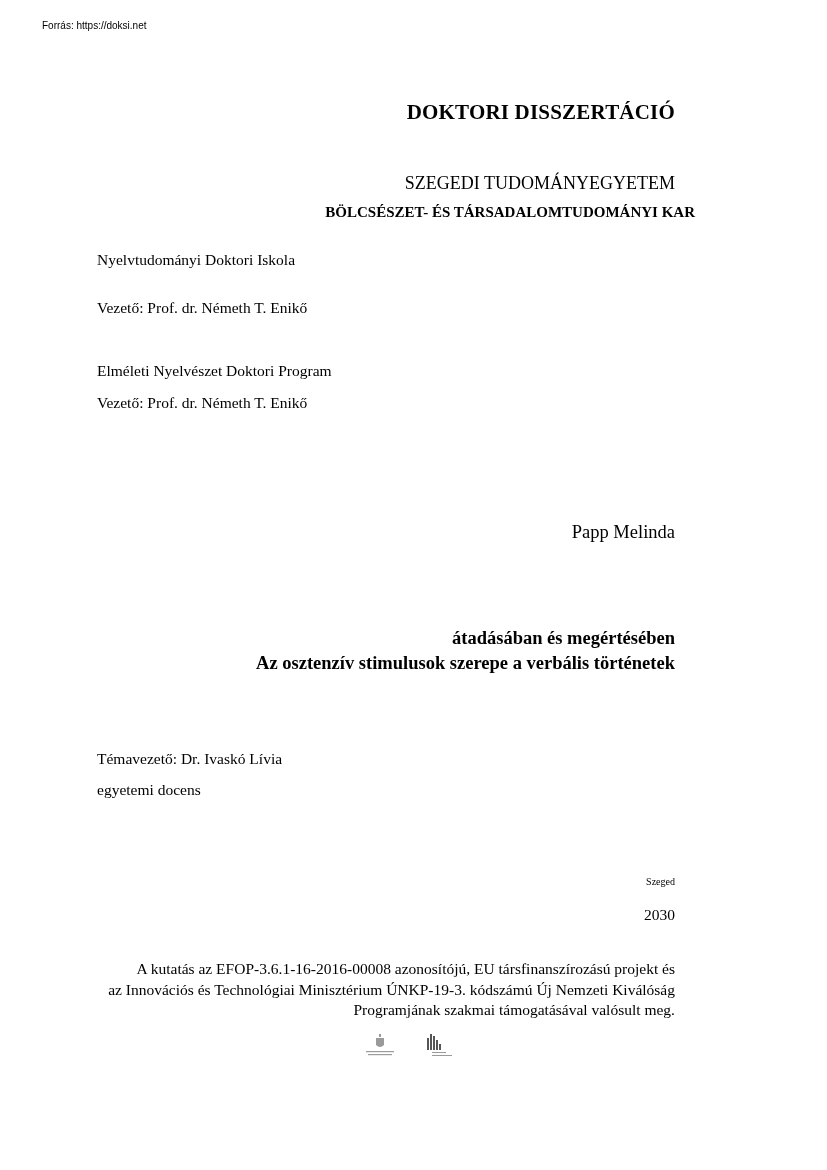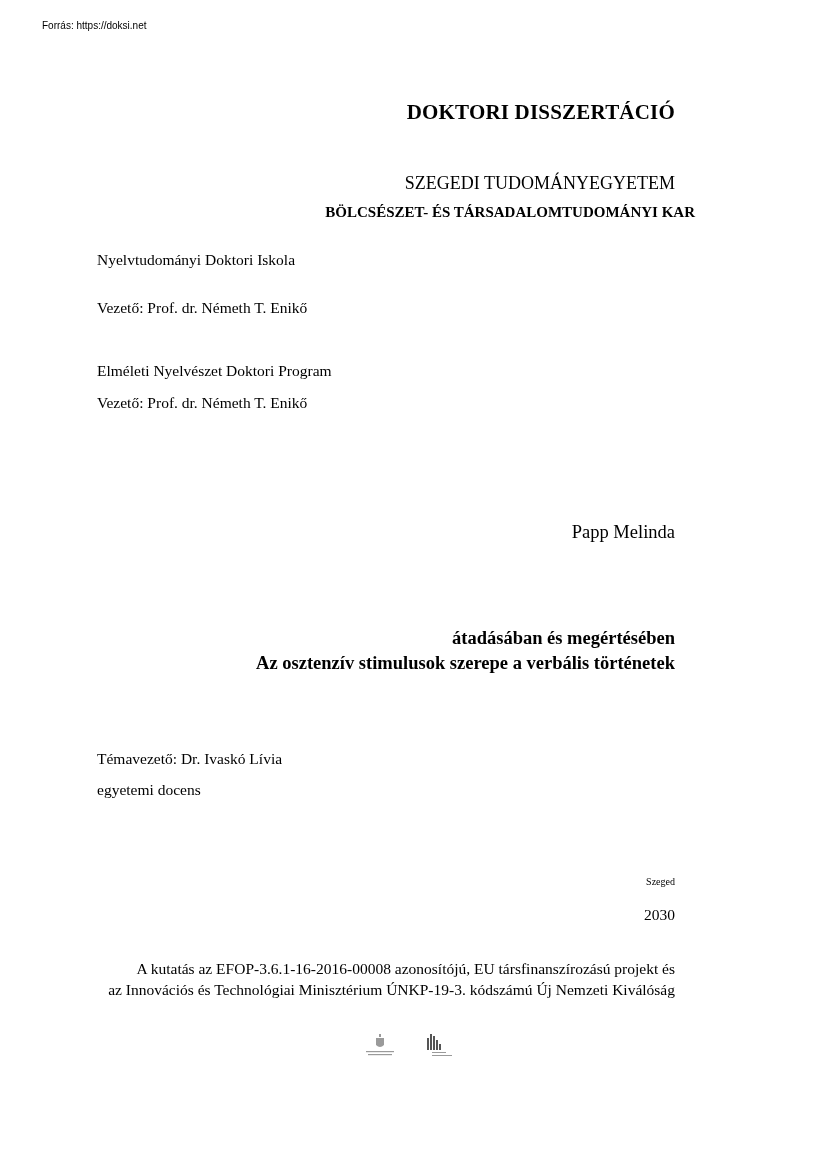--- a/index.html
+++ b/index.html
@@ -108,20 +108,21 @@
 
 <div class="left-text" style="top:750px;">Témavezető: Dr. Ivaskó Lívia</div>
 <div class="left-text" style="top:781px;">egyetemi docens</div>
 
 <div class="center city">Szeged</div>
 <div class="center year">2030</div>
 
 <div class="center funding">
   <div>A kutatás az EFOP-3.6.1-16-2016-00008 azonosítójú, EU társfinanszírozású projekt és</div>
   <div>az Innovációs és Technológiai Minisztérium ÚNKP-19-3. kódszámú Új Nemzeti Kiválóság</div>
+  <div>Programjának szakmai támogatásával valósult meg.</div>
 </div>
 
 <div class="logos">
   <svg width="100" height="32" viewBox="0 0 100 32">
 
     <g fill="#9a9a9a">
       <rect x="14" y="2" width="2" height="3"></rect>
       <path d="M11 6 h8 v7 q-4 4 -8 0 z"></path>
       <rect x="1" y="19" width="28" height="1.2"></rect>
       <rect x="3" y="22" width="24" height="1.2"></rect>

